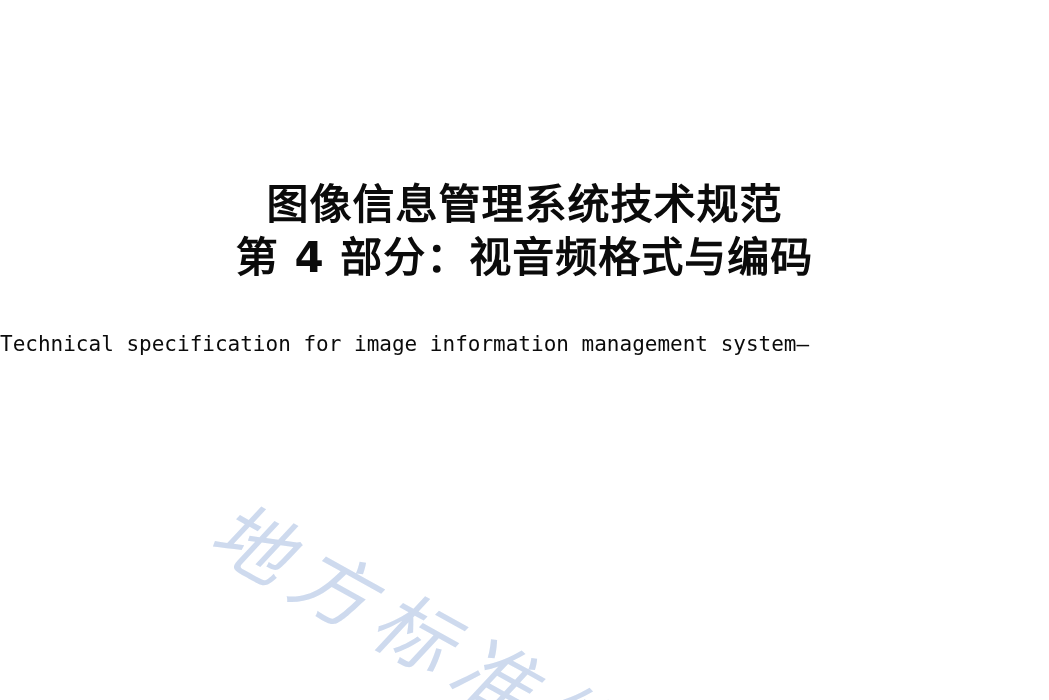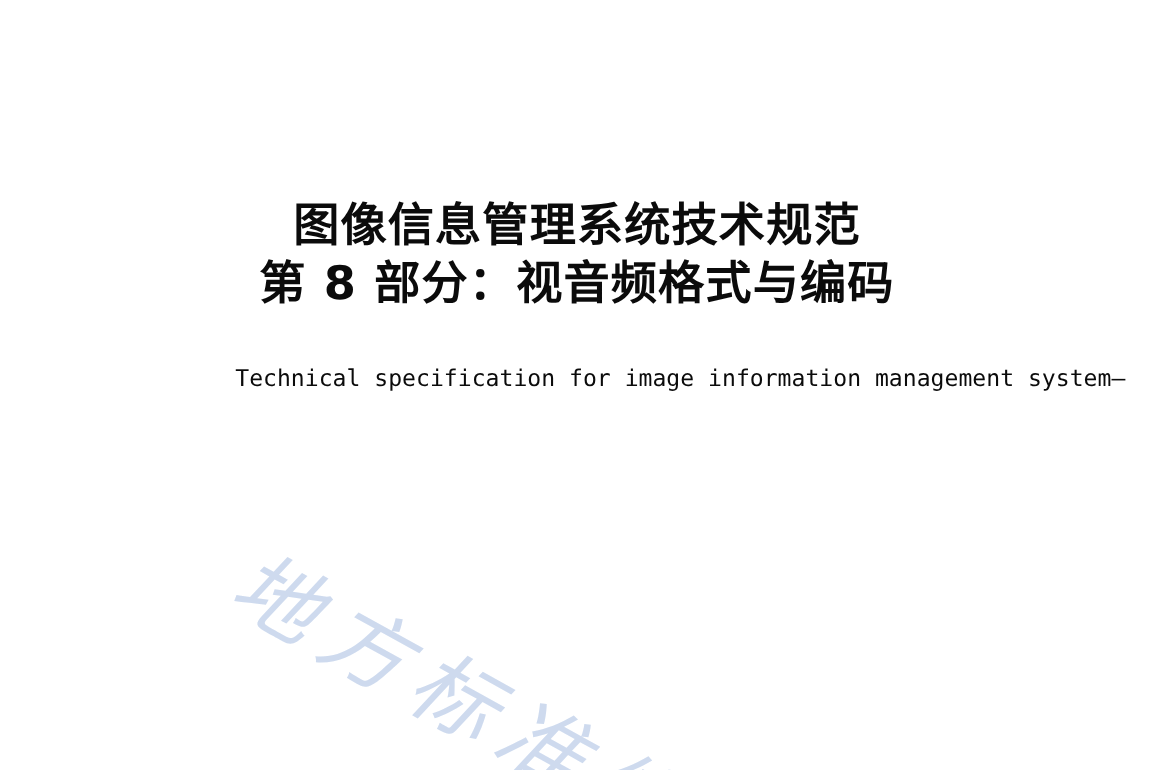--- a/index.html
+++ b/index.html
@@ -72,24 +72,24 @@
     font-size: 42px;
     font-weight: 700;
     line-height: 53px;
     letter-spacing: 1px;
     color: #0b0b0b;
     white-space: nowrap;
   }
 
   .subtitle-block {
     position: absolute;
-    left: 16px;
+    left: 0;
     top: 326px;
     width: 1007px;
-    text-align: right;
+    text-align: left;
   }
   .subtitle-line {
     font-family: "DejaVu Sans Mono", "Liberation Mono", monospace;
     font-size: 21px;
     font-weight: 400;
     line-height: 37px;
     letter-spacing: 0px;
     color: #0b0b0b;
     white-space: nowrap;
   }
@@ -100,21 +100,21 @@
 <div class="page">
 
   <div class="watermark-layer">
     <div class="watermark-text">地方标准信息服务</div>
   </div>
 
   <div class="content">
 
     <div class="title-block">
       <div class="title-line">图像信息管理系统技术规范</div>
-      <div class="title-line">第 8 部分：视音频格式与编码</div>
+      <div class="title-line">第 4 部分：视音频格式与编码</div>
     </div>
 
     <div class="subtitle-block">
       <div class="subtitle-line">Technical specification for image information management system—</div>
     </div>
 
   </div>
 </div>
 
 </body></html>

